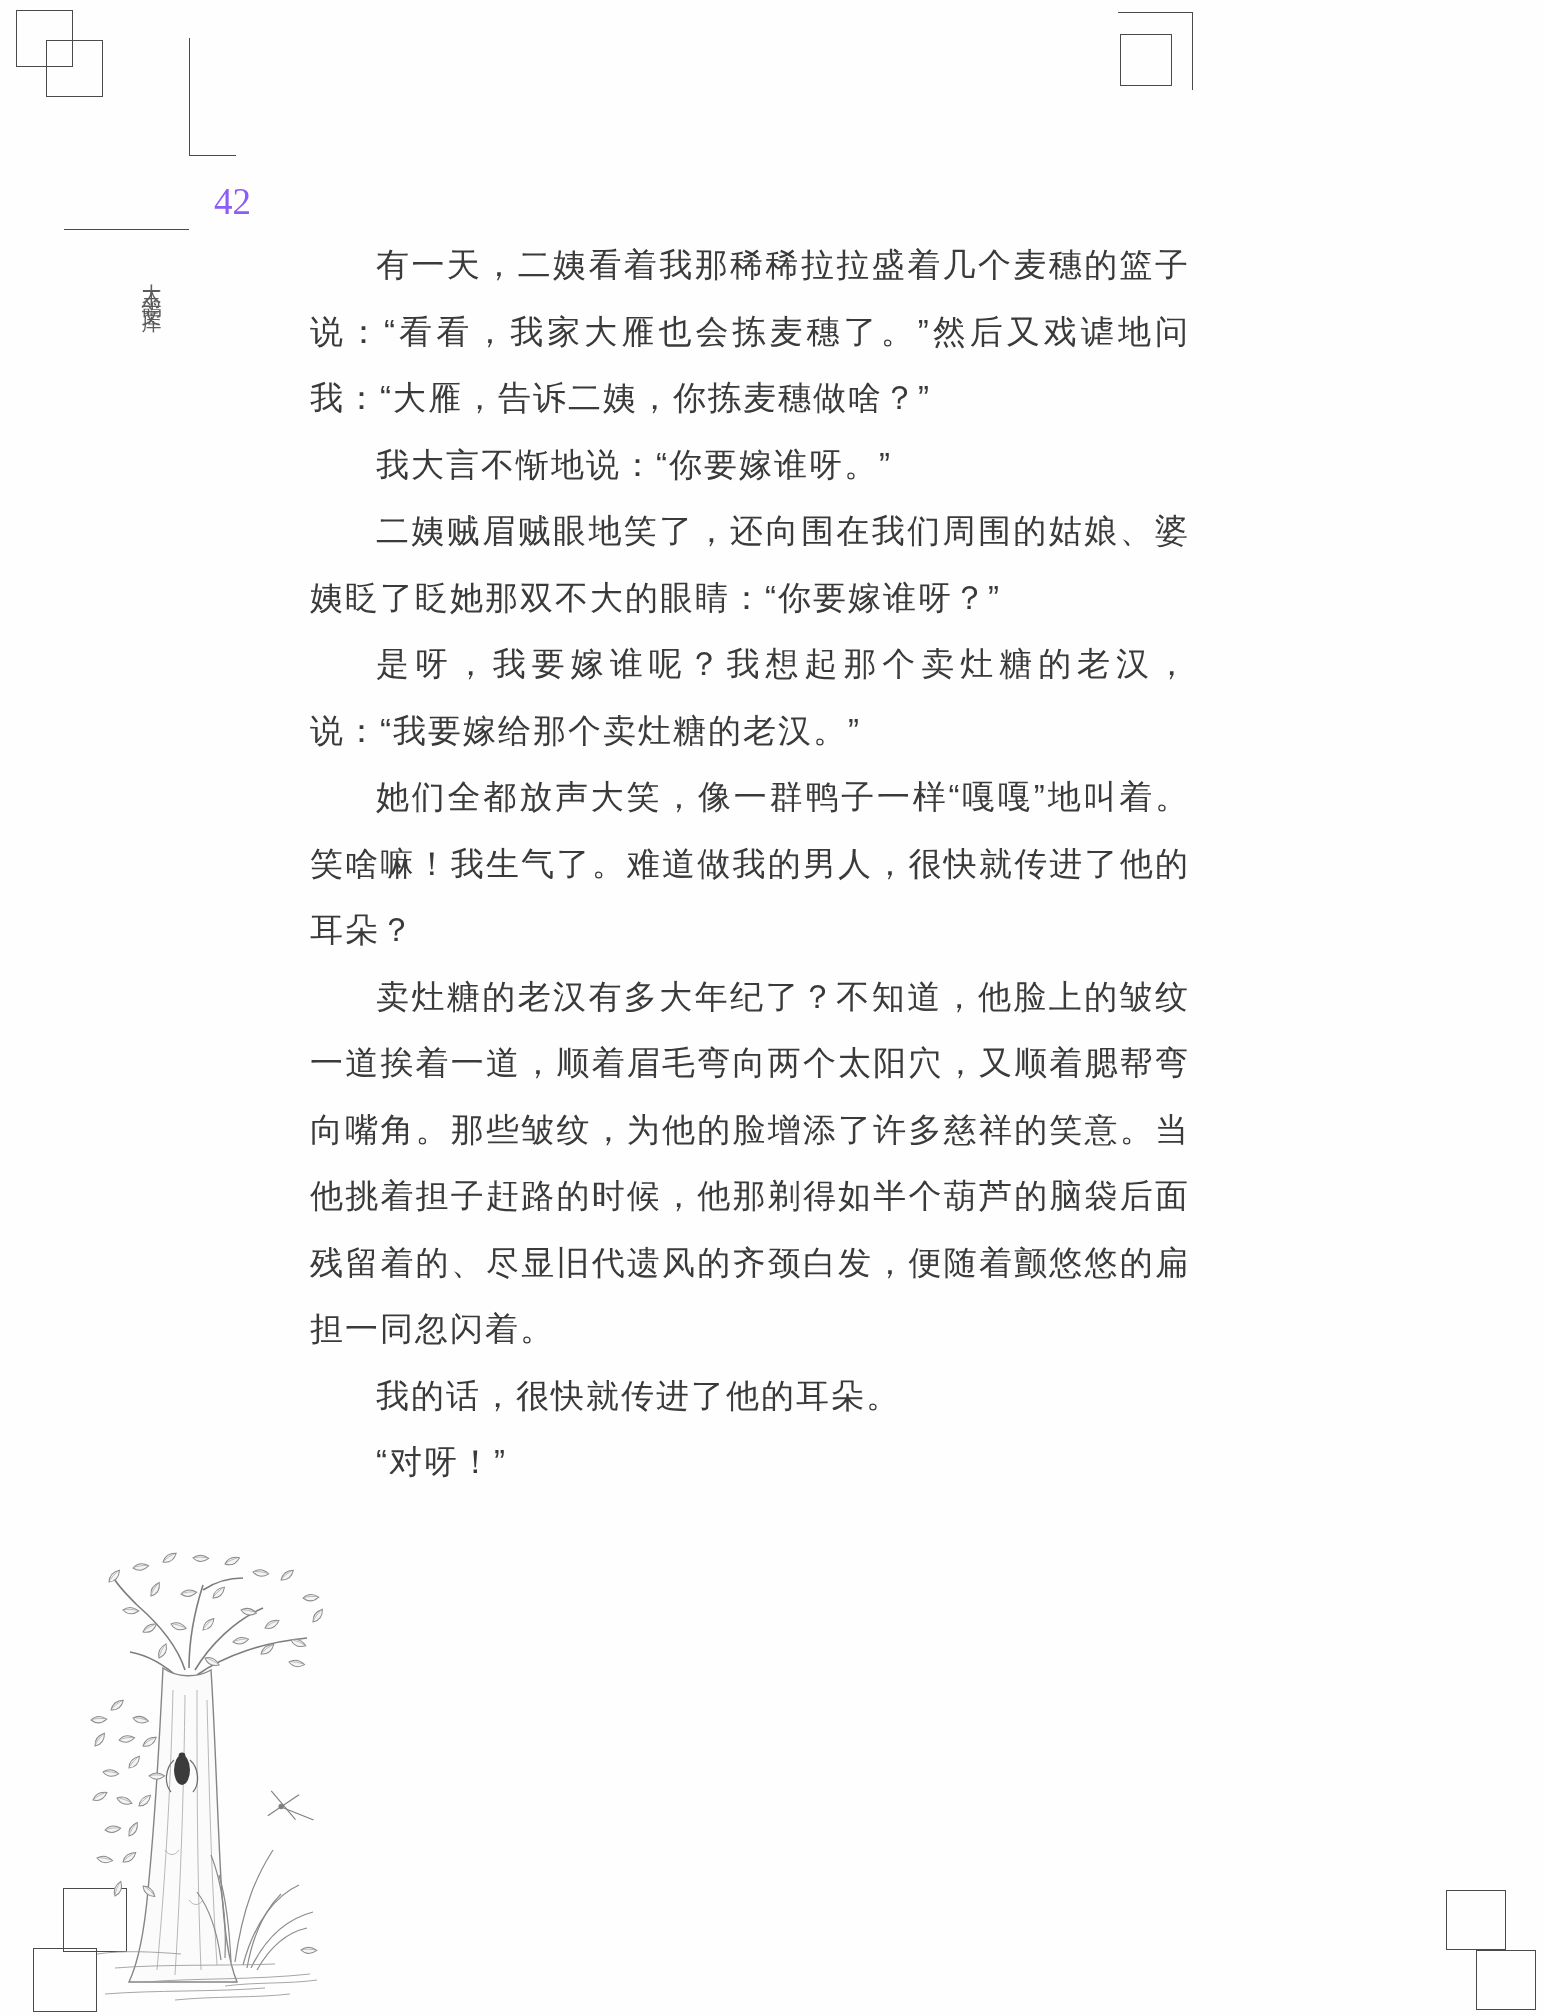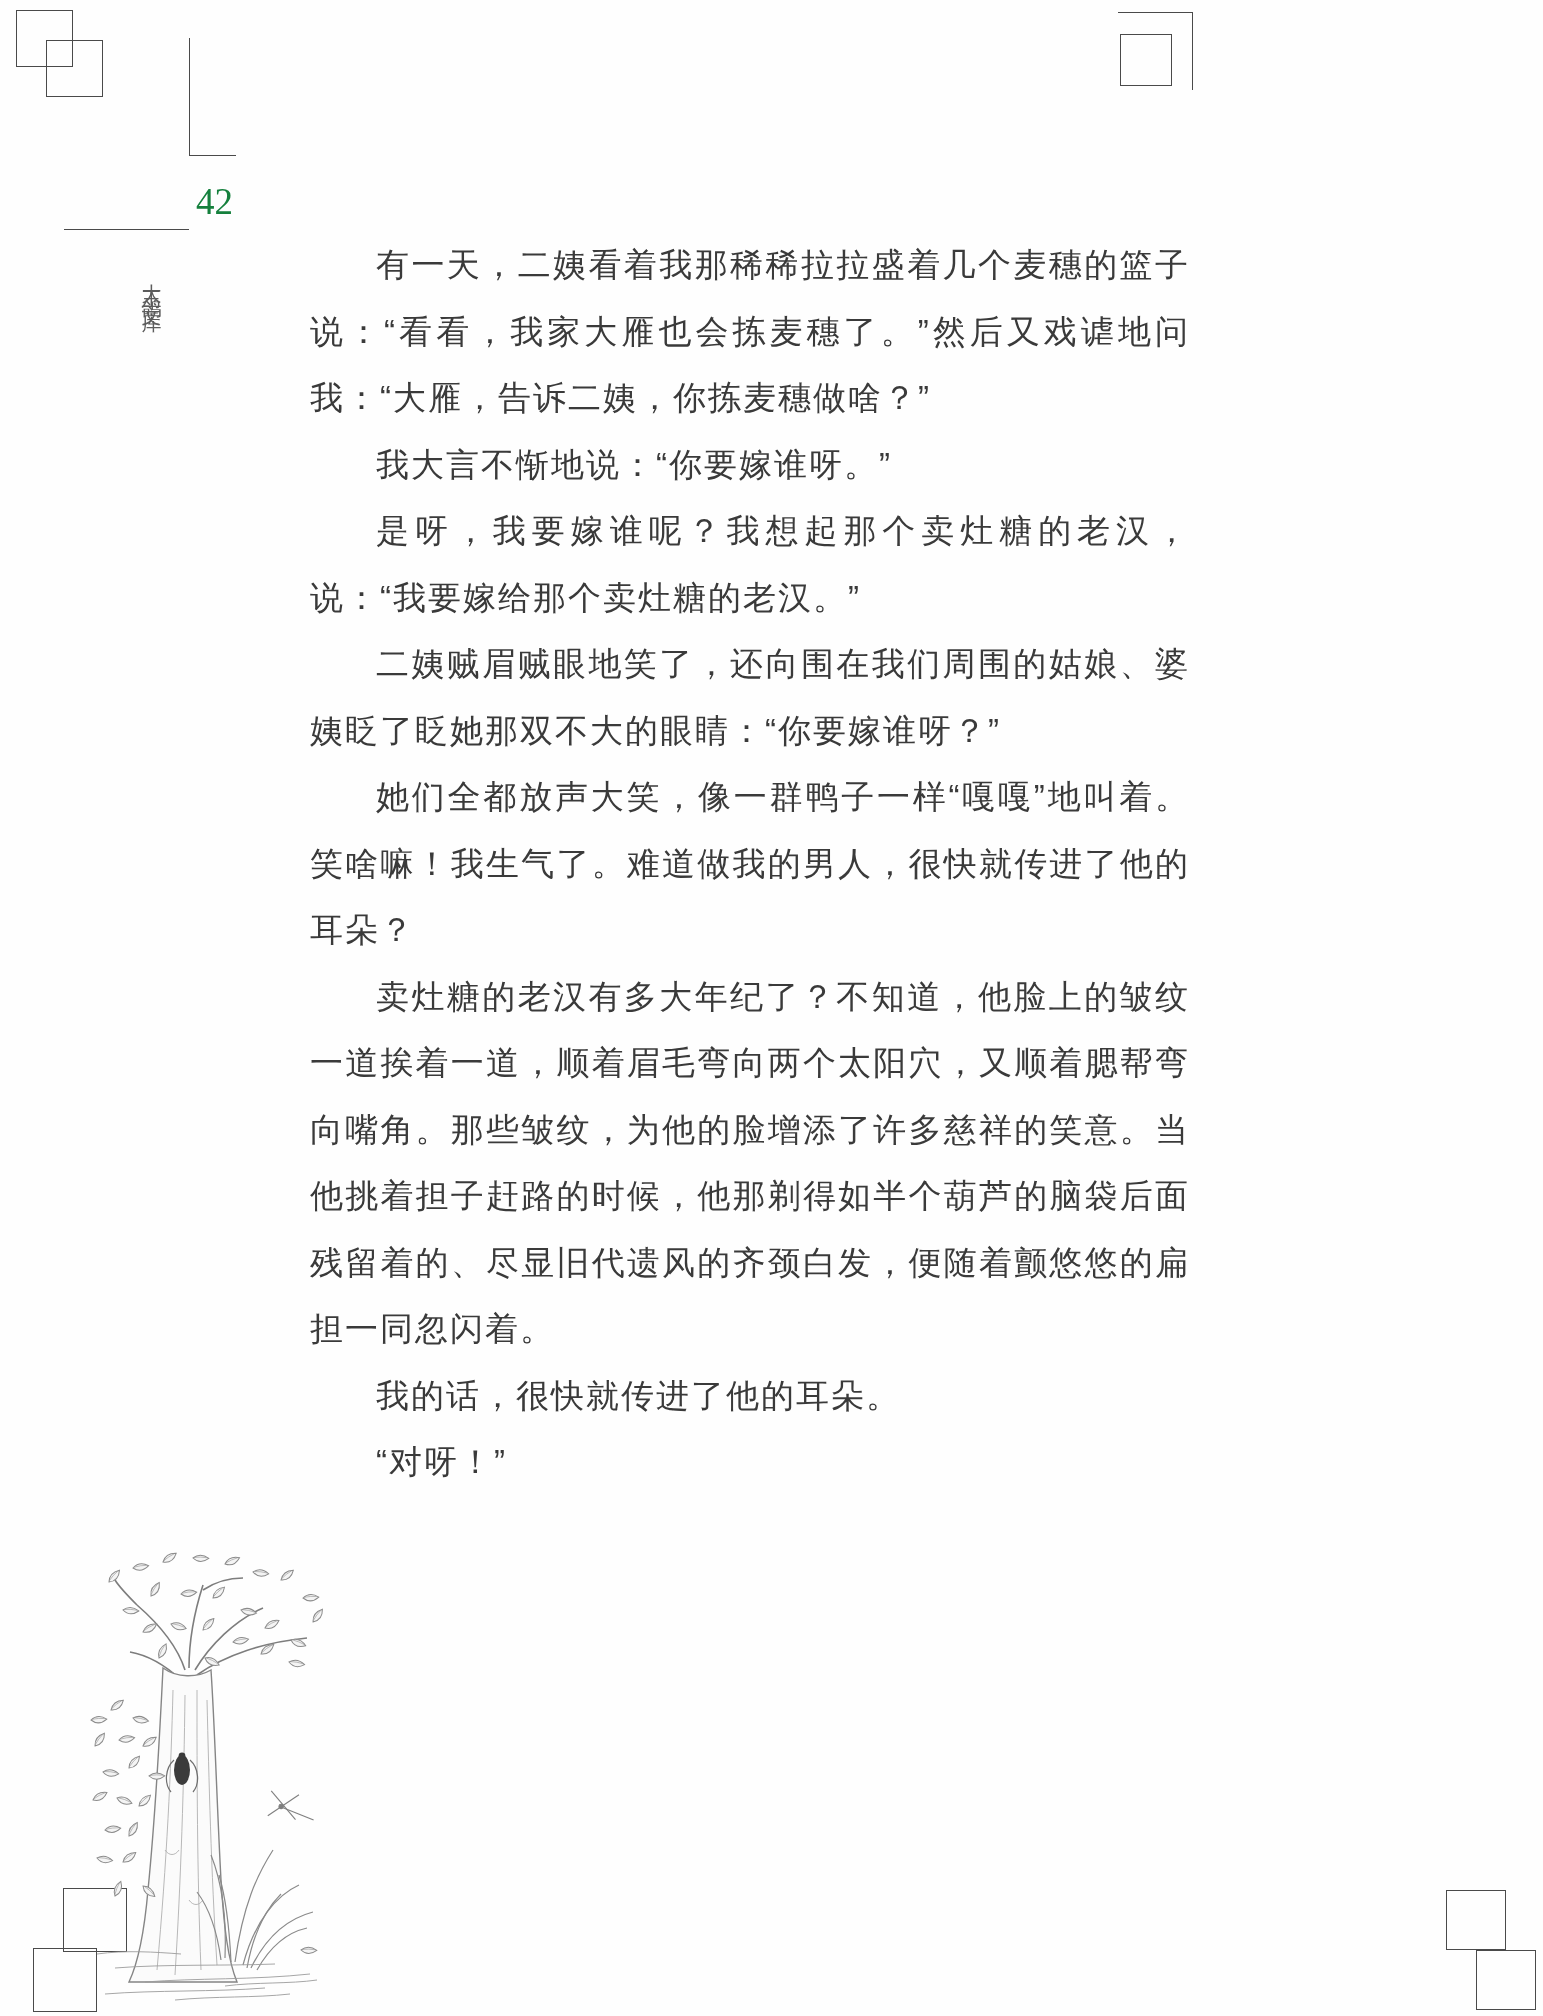--- a/index.html
+++ b/index.html
@@ -27,23 +27,23 @@
   #tr-sq1{left:1120px;top:34px;width:52px;height:52px;}
 
   #bl-sq1{left:63px;top:1888px;width:64px;height:64px;}
   #bl-sq2{left:33px;top:1948px;width:64px;height:64px;}
 
   #br-sq1{left:1446px;top:1890px;width:60px;height:60px;}
   #br-sq2{left:1476px;top:1950px;width:60px;height:60px;}
 
   
   .page-number{
-    position:absolute;left:196px;top:180px;
+    position:absolute;left:214px;top:180px;
     font-family:"Liberation Serif",serif;
-    font-size:37px;color:#15803d;
+    font-size:37px;color:#8b5cf6;
   }
   .series-label{
     position:absolute;left:142px;top:268px;
     writing-mode:vertical-rl;text-orientation:upright;
     font-size:20px;line-height:20px;letter-spacing:7px;
     color:#5c5c5c;
   }
 
   
   .text-block{
@@ -83,22 +83,22 @@
 
 <div class="cm cm-sq" id="br-sq1"></div>
 <div class="cm cm-sq" id="br-sq2"></div>
 
 <div class="page-number">42</div>
 <div class="series-label">大王鸽文库</div>
 
 <div class="text-block">
   <p>有一天，二姨看着我那稀稀拉拉盛着几个麦穗的篮子说：“看看，我家大雁也会拣麦穗了。”然后又戏谑地问我：“大雁，告诉二姨，你拣麦穗做啥？”</p>
   <p>我大言不惭地说：“你要嫁谁呀。”</p>
+  <p>二姨贼眉贼眼地笑了，还向围在我们周围的姑娘、婆姨眨了眨她那双不大的眼睛：“你要嫁谁呀？”</p>
   <p>是呀，我要嫁谁呢？我想起那个卖灶糖的老汉，说：“我要嫁给那个卖灶糖的老汉。”</p>
-  <p>二姨贼眉贼眼地笑了，还向围在我们周围的姑娘、婆姨眨了眨她那双不大的眼睛：“你要嫁谁呀？”</p>
   <p>她们全都放声大笑，像一群鸭子一样“嘎嘎”地叫着。笑啥嘛！我生气了。难道做我的男人，很快就传进了他的耳朵？</p>
   <p>卖灶糖的老汉有多大年纪了？不知道，他脸上的皱纹一道挨着一道，顺着眉毛弯向两个太阳穴，又顺着腮帮弯向嘴角。那些皱纹，为他的脸增添了许多慈祥的笑意。当他挑着担子赶路的时候，他那剃得如半个葫芦的脑袋后面残留着的、尽显旧代遗风的齐颈白发，便随着颤悠悠的扁担一同忽闪着。</p>
   <p>我的话，很快就传进了他的耳朵。</p>
   <p>“对呀！”</p>
 </div>
 
 <svg class="tree-illustration" viewBox="0 0 240 455" xmlns="http://www.w3.org/2000/svg">
   <defs>
     <g id="leaf">
       <path d="M0,0 Q5,-8 15,-5 Q9,4 0,0 Z" fill="#f4f4f4" stroke="#8b8b8b" stroke-width="1"></path>

